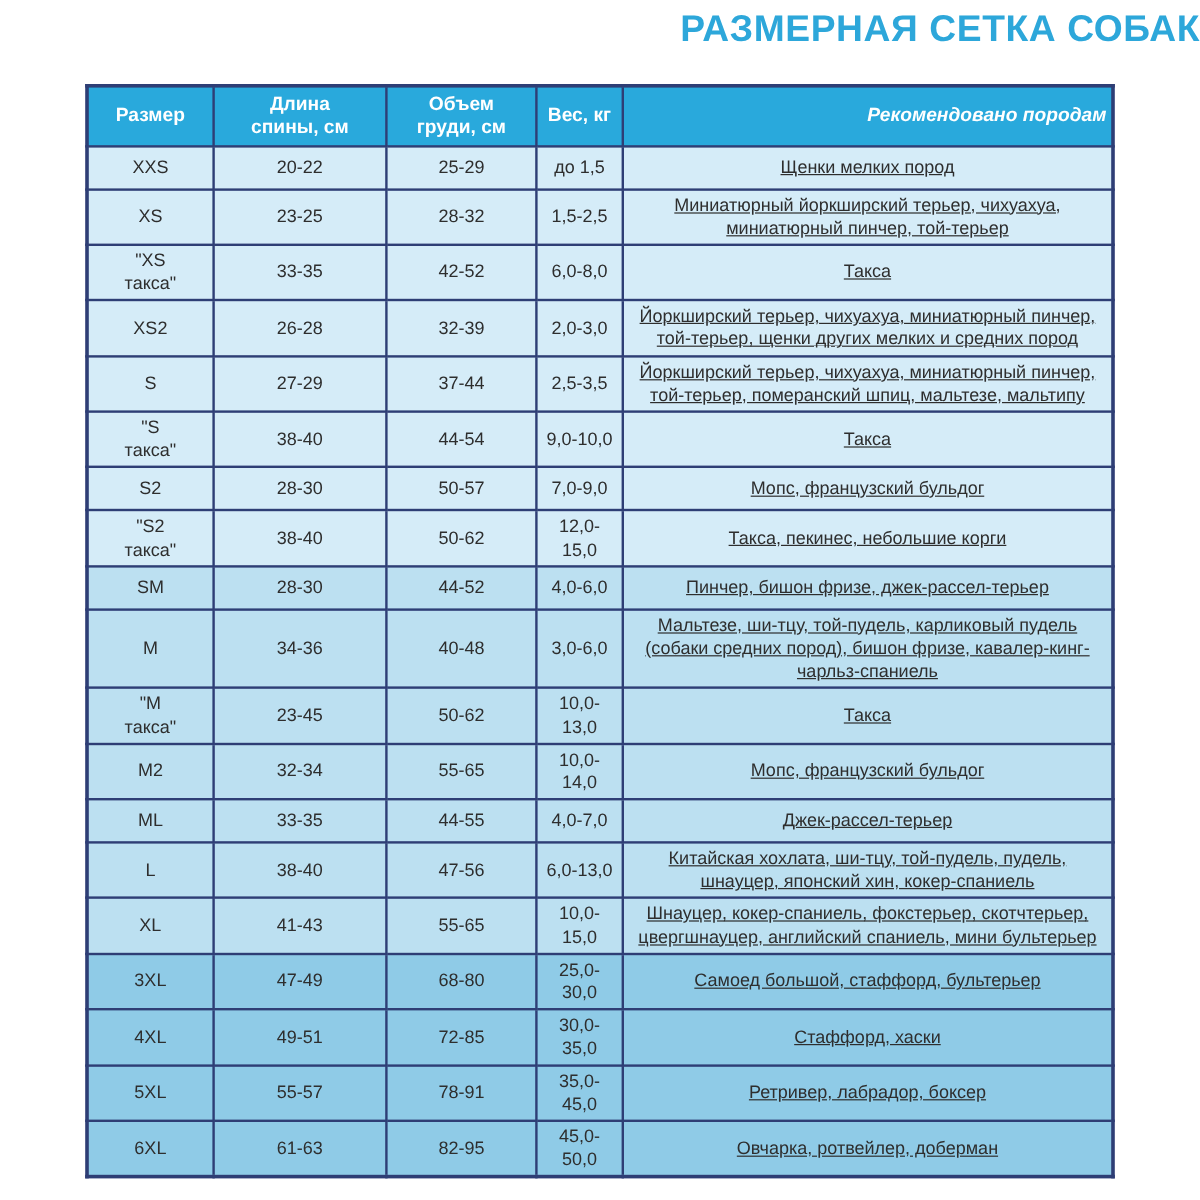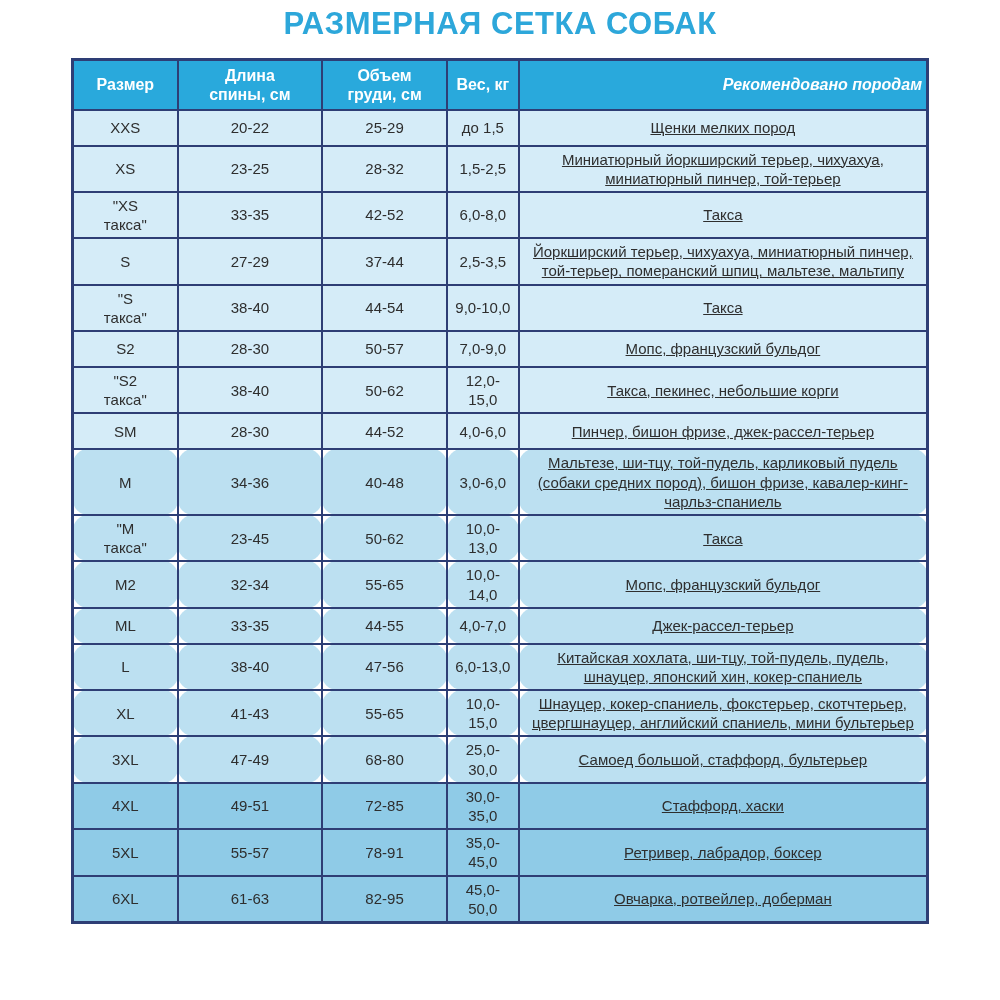--- a/index.html
+++ b/index.html
@@ -11,22 +11,22 @@
     --row-dark:#8fcbe7;
     --body-text:#2e2e2e;
   }
   *{box-sizing:border-box;}
   html,body{margin:0;padding:0;background:#ffffff;}
   body{
     width:1000px;height:1000px;overflow:hidden;
     font-family:"Liberation Sans","DejaVu Sans",sans-serif;
   }
   .page-title{
-    margin:6px 0 16px 0;
-    text-align:center;
+    margin:6px 0 28px 0;
+    text-align:right;
     font-size:31px;
     font-weight:bold;
     letter-spacing:0.5px;
     color:var(--accent-blue,#2da7da);
   }
   .table-wrap{
     width:858px;
     margin:0 auto;
   }
   table.size-table{
@@ -62,21 +62,21 @@
     white-space:pre-line;
   }
   .size-table td.cell-breeds{
     text-align:center;
     padding:3px 6px;
     white-space:normal;
     text-decoration:underline;
   }
   
   .size-table tbody tr:nth-child(-n+8) td{background:var(--row-light,#d5ecf8);}
-  .size-table tbody tr:nth-child(n+9):nth-child(-n+15) td{background:var(--row-medium,#bce0f1);border-radius:15px;}
+  .size-table tbody tr:nth-child(n+9):nth-child(-n+15) td{background:var(--row-medium,#bce0f1);}
   .size-table tbody tr:nth-child(n+16) td{background:var(--row-dark,#8fcbe7);}
 </style>
 </head>
 <body>
 
 <h1 class="page-title">РАЗМЕРНАЯ СЕТКА СОБАК</h1>
 
 <div class="table-wrap">
   <table class="size-table">
     <colgroup>
@@ -114,20 +114,27 @@
         </tr>
         <tr>
           <td>"XS
 такса"</td>
           <td>33-35</td>
           <td>42-52</td>
           <td>6,0-8,0</td>
           <td class="cell-breeds">Такса</td>
         </tr>
         <tr>
+          <td>XS2</td>
+          <td>26-28</td>
+          <td>32-39</td>
+          <td>2,0-3,0</td>
+          <td class="cell-breeds">Йоркширский терьер, чихуахуа, миниатюрный пинчер, той-терьер, щенки других мелких и средних пород</td>
+        </tr>
+        <tr>
           <td>S</td>
           <td>27-29</td>
           <td>37-44</td>
           <td>2,5-3,5</td>
           <td class="cell-breeds">Йоркширский терьер, чихуахуа, миниатюрный пинчер, той-терьер, померанский шпиц, мальтезе, мальтипу</td>
         </tr>
         <tr>
           <td>"S
 такса"</td>
           <td>38-40</td>

